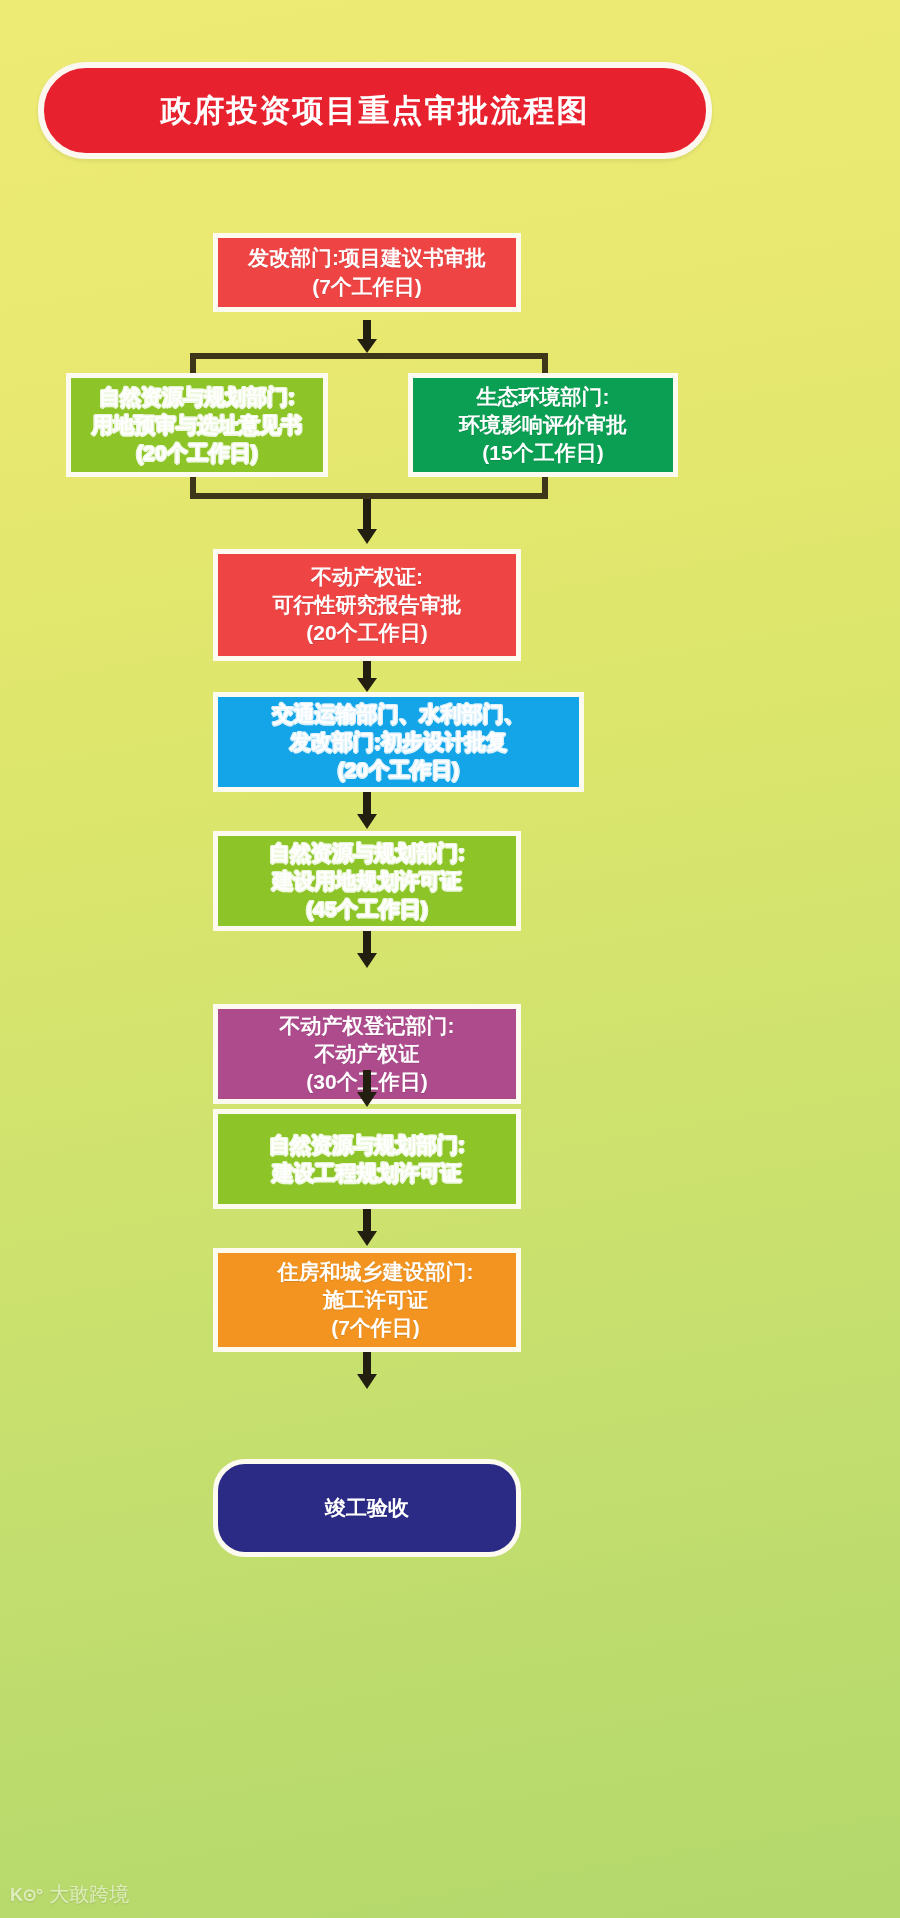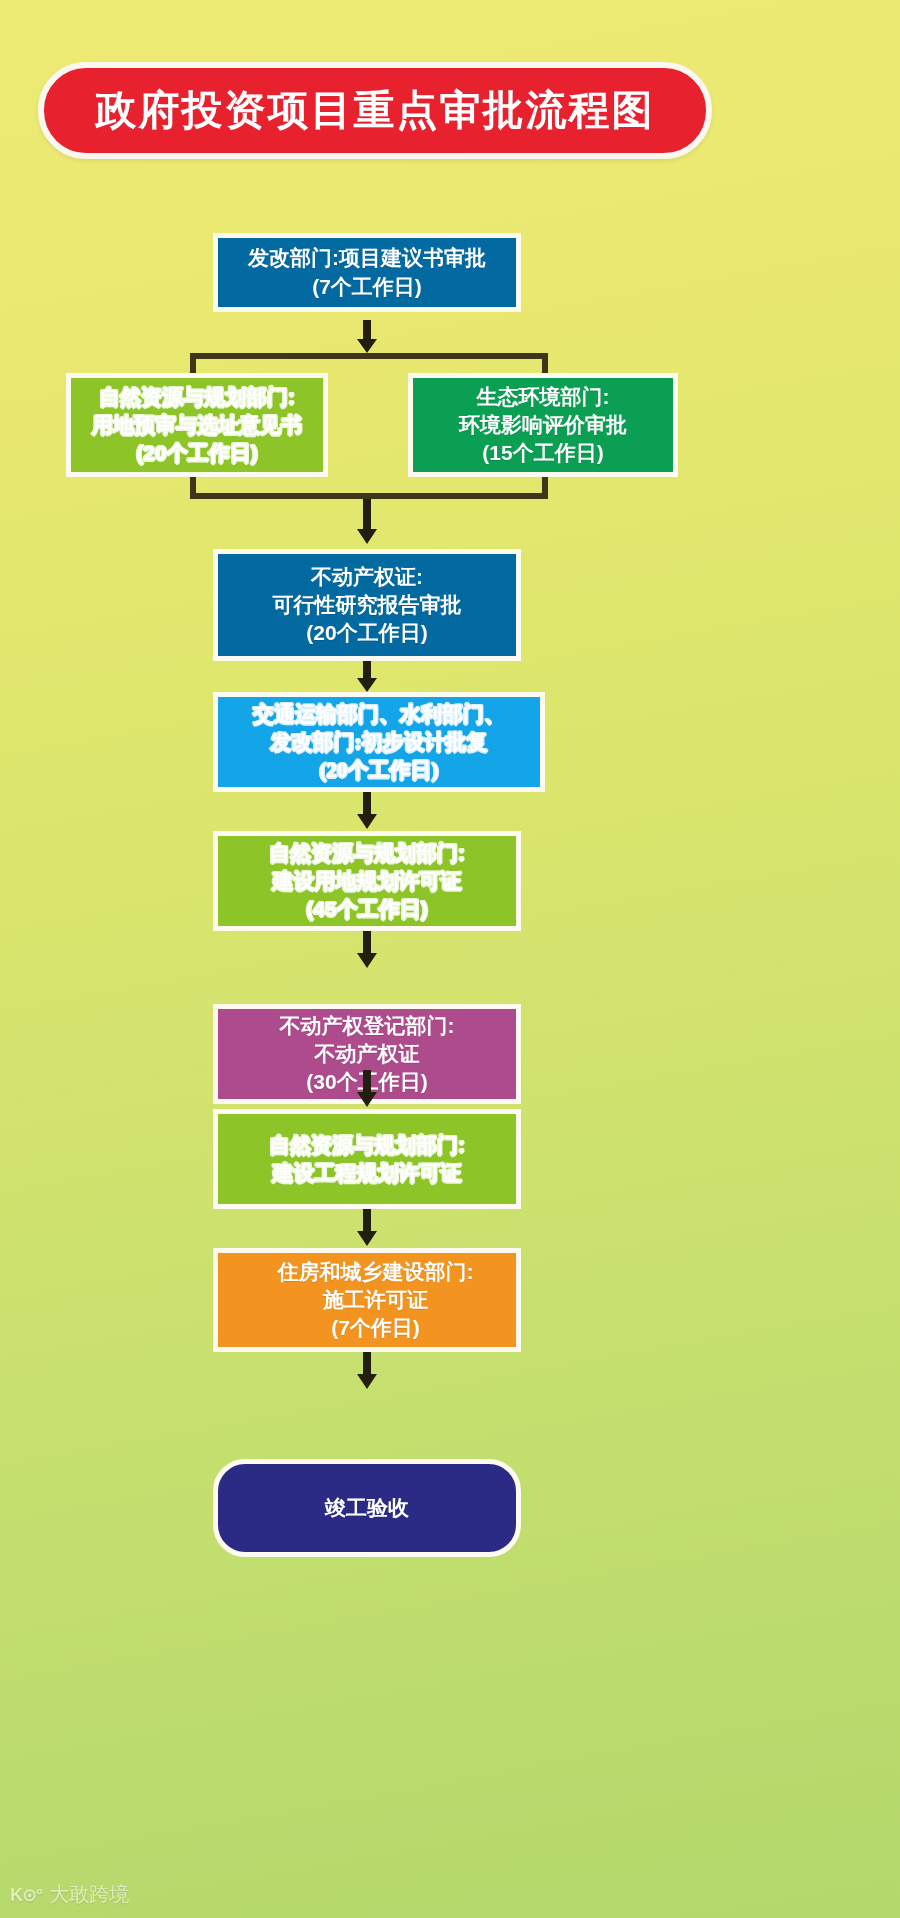--- a/index.html
+++ b/index.html
@@ -24,21 +24,21 @@
     background: #e8212f;
     border: 6px solid #fdf8ef;
     border-radius: 48px;
     display: flex;
     align-items: center;
     justify-content: center;
     box-shadow: 0 2px 4px rgba(0,0,0,0.08);
   }
   .title-text {
     color: #ffffff;
-    font-size: 41px;
+    font-size: 31px;
     font-weight: bold;
     letter-spacing: 2px;
     line-height: 1;
     white-space: nowrap;
   }
 
   
   .flow {
     position: absolute;
     left: 0;
@@ -60,21 +60,21 @@
   .node .line {
     color: #ffffff;
     font-weight: bold;
     font-size: 21px;
     line-height: 1.34;
     white-space: nowrap;
     text-shadow: 0 1px 0 rgba(0,0,0,0.10);
   }
 
   
-  .c-red    { background: #0369a1; }
+  .c-red    { background: #ef4444; }
   .c-green  { background: #8dc428; }
   .c-teal   { background: #0a9f53; }
   .c-blue   { background: #13a5e8; }
   .c-purple { background: #ad4b8c; }
   .c-orange { background: #f2941f; }
   .c-navy   { background: #2b2b86; }
 
   
   .c-green .line {
     text-shadow:
@@ -181,21 +181,21 @@
     <span class="line">(20个工作日)</span>
   </div>
 
   <div class="arrow" style="left:354px; top:661px; height:32px;">
     <svg width="26" height="32" viewBox="0 0 26 32">
       <rect x="9" y="0" width="8" height="19" fill="#231f10"></rect>
       <polygon points="3,17 23,17 13,31" fill="#231f10"></polygon>
     </svg>
   </div>
 
-  <div class="node c-blue" style="left:213px; top:692px; width:332px; height:100px;font-family:Liberation Serif, serif;">
+  <div class="node c-blue" style="left:213px; top:692px; width:371px; height:100px;">
     <span class="line">交通运输部门、水利部门、</span>
     <span class="line">发改部门:初步设计批复</span>
     <span class="line">(20个工作日)</span>
   </div>
 
   <div class="arrow" style="left:354px; top:792px; height:38px;">
     <svg width="26" height="38" viewBox="0 0 26 38">
       <rect x="9" y="0" width="8" height="24" fill="#231f10"></rect>
       <polygon points="3,22 23,22 13,37" fill="#231f10"></polygon>
     </svg>

